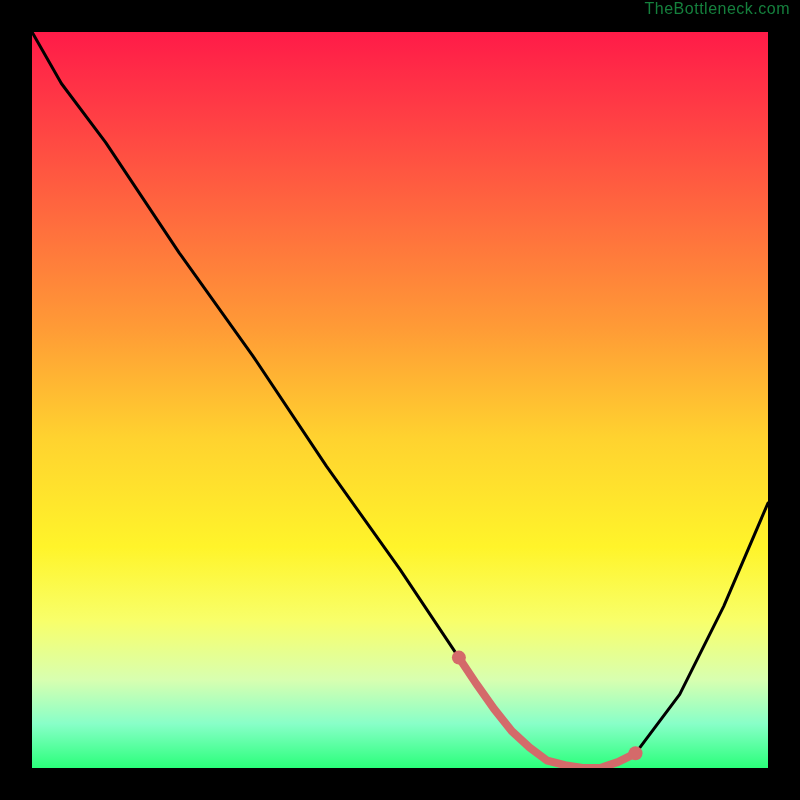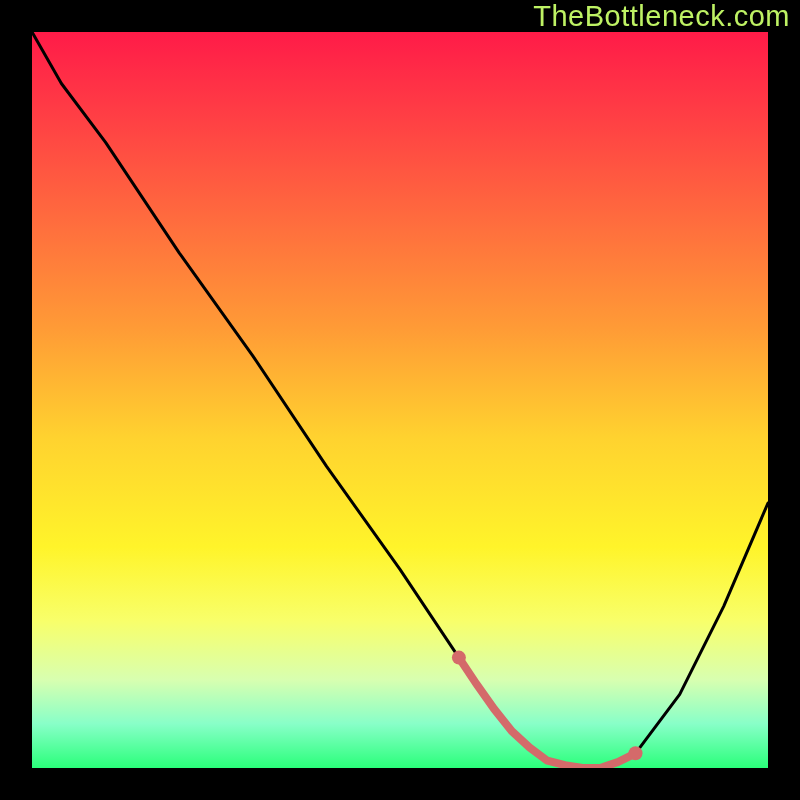--- a/index.html
+++ b/index.html
@@ -1,18 +1,18 @@
 <!DOCTYPE html>
 <html><head>
 <meta charset="utf-8">
 <style>
   * { margin: 0; padding: 0; box-sizing: border-box; }
   html, body { width: 800px; height: 800px; background: #000; overflow: hidden; font-family: Arial, sans-serif; }
   .frame { position: relative; width: 800px; height: 800px; background: #000; }
-  .attribution { position: absolute; top: 0; right: 10px; color: #bef264; font-size: 29px; font-weight: 400; letter-spacing: 0.5px; }
+  .attribution { position: absolute; top: 0; right: 10px; color: #15803d; font-size: 16px; font-weight: 400; letter-spacing: 0.5px; }
   .plot-area { position: absolute; left: 32px; top: 32px; width: 736px; height: 736px; }
   .gradient-bg { position: absolute; inset: 0; background: linear-gradient(to bottom,
       #ff1b48 0%,
       #ff3a45 10%,
       #ff6a3e 25%,
       #ff9a36 40%,
       #ffd22f 55%,
       #fff42a 70%,
       #f8ff6a 80%,
       #d8ffb0 88%,

